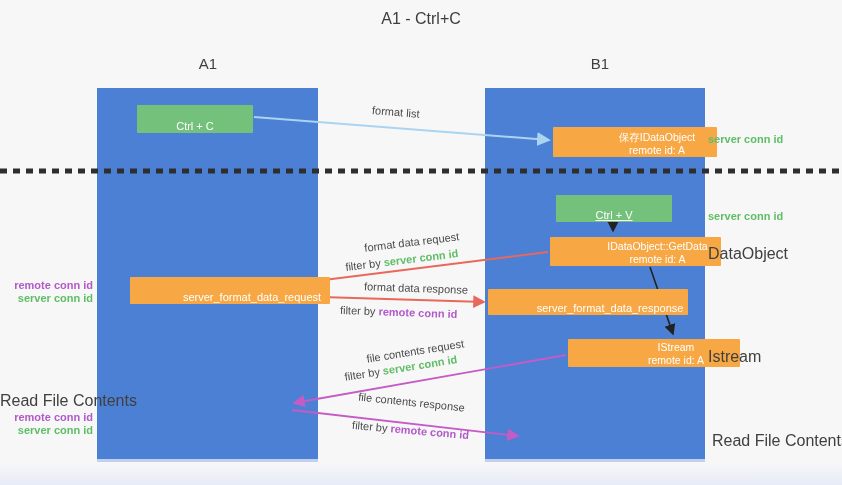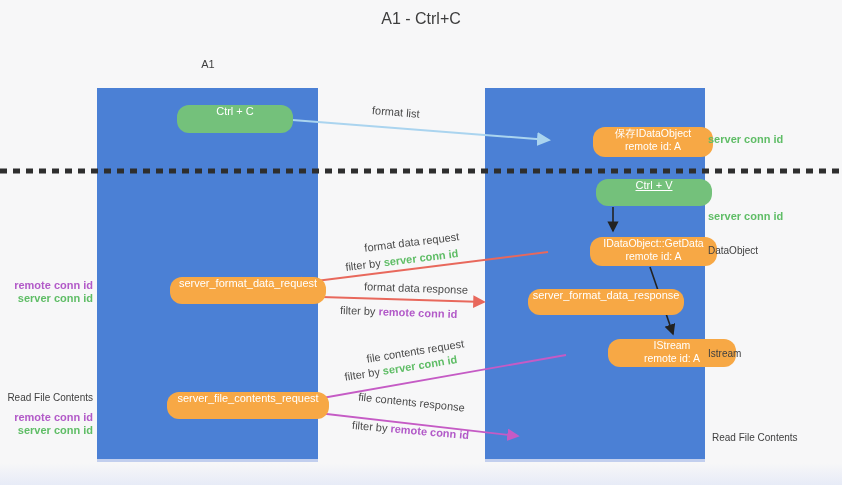--- a/index.html
+++ b/index.html
@@ -2,54 +2,55 @@
 <html><head>
 <meta charset="utf-8">
 <style>
   html,body{margin:0;padding:0;}
   body{background:#f7f7f8;font-family:"Liberation Sans","DejaVu Sans",sans-serif;}
   .stage{position:relative;width:842px;height:485px;background:#f7f7f8;overflow:hidden;}
   .footer-fade{position:absolute;left:0;bottom:0;width:842px;height:22px;
     background:linear-gradient(180deg,rgba(247,247,248,0),#e7ebf7);z-index:0;}
   .title{position:absolute;left:0;top:8px;width:842px;text-align:center;
     font-size:16px;color:#3d3d3d;line-height:21px;z-index:5;}
-  .col-header{position:absolute;width:140px;text-align:center;font-size:11px;
+  .col-header{position:absolute;width:140px;text-align:center;font-size:15px;
     color:#3f3f3f;line-height:14px;z-index:5;}
   .lane{position:absolute;top:88px;height:371px;background:#4b80d5;z-index:1;
     border-bottom:3px solid #c2cfee;}
   .lane-a{left:97px;width:221px;}
   .lane-b{left:485px;width:220px;}
   svg.wires{position:absolute;left:0;top:0;z-index:2;}
   .node{position:absolute;display:flex;flex-direction:column;align-items:center;
-    justify-content:flex-start;color:#ffffff;z-index:3;text-align:center;
-    font-size:11px;line-height:13px;border-radius:12px;margin-left:40px;}
+    justify-content:flex-end;color:#ffffff;z-index:3;text-align:center;
+    font-size:11px;line-height:13px;border-radius:1px;}
   .green{background:#74c17b;}
-  .orange{background:#f7a845;}
+  .orange{background:#f7a845;padding-left:44px;}
   .flabel{position:absolute;font-size:11px;color:#4a4a4a;white-space:nowrap;z-index:4;}
-  .side{position:absolute;font-size:10px;color:#404040;white-space:nowrap;z-index:4;}
+  .side{position:absolute;font-size:16px;color:#404040;white-space:nowrap;z-index:4;}
   .side.right{text-align:left;}
   .side.leftcol{left:0;width:93px;text-align:right;}
   .tok-green{color:#5fbd66;font-weight:bold;}
   .tok-purple{color:#b25ac8;font-weight:bold;}
 </style>
 </head>
 <body>
 
 <div class="stage">
 
   <div class="footer-fade"></div>
 
   <div class="title">
     <div>A1 - Ctrl+C</div>
   </div>
 
   <div class="col-header" style="left:138px;top:57px;">
     <div>A1</div>
   </div>
   <div class="col-header" style="left:530px;top:57px;">
+    <div>B1</div>
   </div>
 
   <div class="lane lane-a"></div>
   <div class="lane lane-b"></div>
 
   <svg class="wires" width="842" height="485">
     <defs>
       <marker id="m-blue" markerWidth="8" markerHeight="8" refX="6" refY="3.5" orient="auto">
         <path d="M0,0 L7,3.5 L0,7 z" fill="#aad4ef"></path>
       </marker>
@@ -83,21 +84,21 @@
 
   <div class="node green" style="left:137px;top:105px;width:116px;height:28px;">
     <span>Ctrl + C</span>
   </div>
 
   <div class="node orange" style="left:553px;top:127px;width:120px;height:30px;font-size:10.5px;">
     <span>保存IDataObject</span>
     <span>remote id: A</span>
   </div>
 
-  <div class="node green" style="left:556px;top:179px;width:116px;height:27px;text-decoration:underline;">
+  <div class="node green" style="left:556px;top:195px;width:116px;height:27px;text-decoration:underline;">
     <span>Ctrl + V</span>
   </div>
 
   <div class="node orange" style="left:550px;top:237px;width:127px;height:29px;font-size:10.5px;">
     <span>IDataObject::GetData</span>
     <span>remote id: A</span>
   </div>
 
   <div class="node orange" style="left:488px;top:289px;width:156px;height:26px;">
     <span>server_format_data_response</span>
@@ -105,23 +106,20 @@
 
   <div class="node orange" style="left:130px;top:277px;width:156px;height:27px;">
     <span>server_format_data_request</span>
   </div>
 
   <div class="node orange" style="left:568px;top:339px;width:128px;height:28px;font-size:10.5px;">
     <span>IStream</span>
     <span>remote id: A</span>
   </div>
 
-  <div class="node orange" style="left:127px;top:392px;width:162px;height:27px;">
-    <span>server_file_contents_request</span>
-  </div>
 
 
   <div class="flabel" style="left:372px;top:106px;transform:rotate(4.5deg);">format list</div>
 
   <div class="flabel" style="left:364px;top:236px;transform:rotate(-7deg);">format data request</div>
   <div class="flabel" style="left:345px;top:254px;transform:rotate(-7deg);">
     <span>filter by </span><span class="tok-green">server conn id</span>
   </div>
 
   <div class="flabel" style="left:364px;top:282px;transform:rotate(2deg);">format data response</div>

